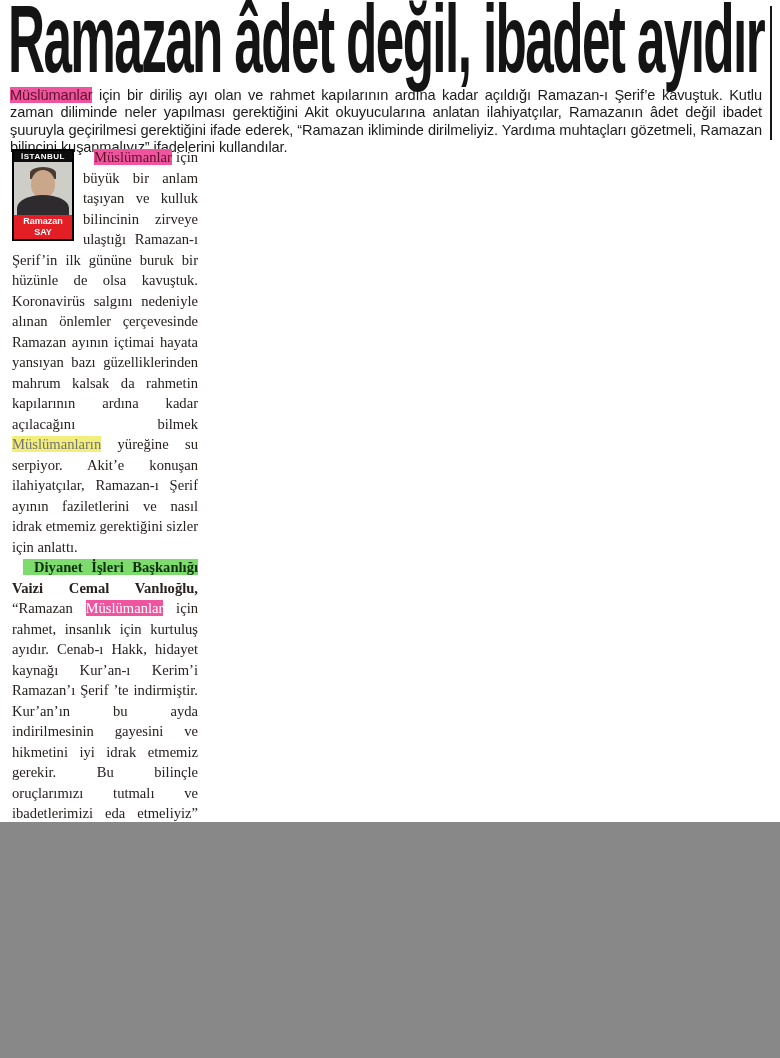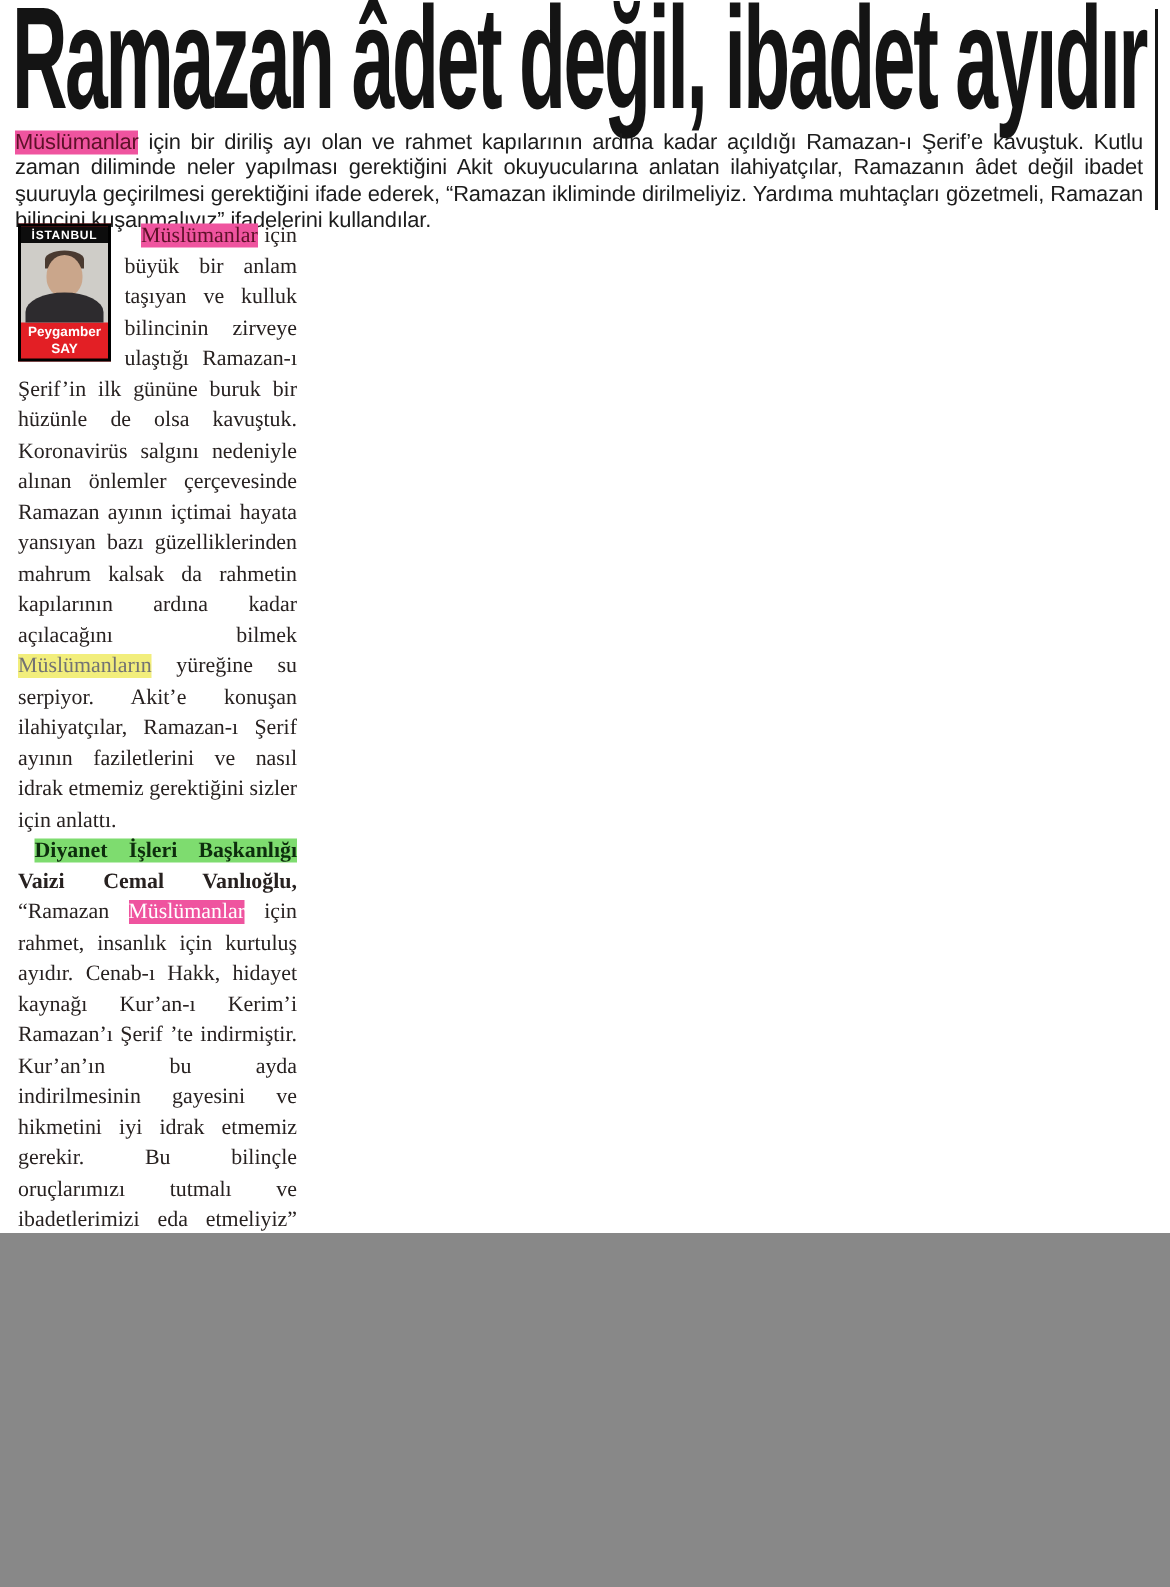--- a/index.html
+++ b/index.html
@@ -86,21 +86,21 @@
   }
   #photo-name{
     height:24px;color:#ffffff;font-weight:700;font-size:9px;line-height:11px;
     padding-top:1px;
   }
   
   .bold{font-weight:700;}
   .hl-pink-dark{background:#ef549f;color:#5d1128;}
   .hl-pink{background:#ef549f;color:#ffffff;}
   .hl-yellow{background:#f2ee7c;color:#737373;}
-  .hl-green{background:#7edc6f;color:#103a10;}
+  .hl-green{background:#7edc6f;color:#103a10;padding-left:11px;}
   .hl-green.bold{color:#0d2d0d;}
 </style>
 </head>
 <body>
 
 <div id="page">
 
   <div id="headline-wrap">
     <span class="fit" style="transform: scaleX(0.528);">Ramazan âdet değil, ibadet ayıdır</span>
   </div>
@@ -112,21 +112,21 @@
   <div id="column">
 
     <div id="photo-box">
       <span id="dateline-badge">İSTANBUL</span>
       <div id="photo-area">
         <div class="hair"></div>
         <div class="head"></div>
         <div class="shoulders"></div>
       </div>
       <div id="photo-name">
-        <div>Peygamber</div>
+        <div>Ramazan</div>
         <div>SAY</div>
       </div>
     </div>
 
     <p><span class="hl-pink-dark">Müslümanlar</span><span> için büyük bir anlam taşıyan ve kulluk bilincinin zirveye ulaştığı Ramazan-ı Şerif’in ilk gününe buruk bir hüzünle de olsa kavuştuk. Koronavirüs salgını nedeniyle alınan önlemler çerçevesinde Ramazan ayının içtimai hayata yansıyan bazı güzelliklerinden mahrum kalsak da rahmetin kapılarının ardına kadar açılacağını bilmek </span><span class="hl-yellow">Müslümanların</span><span> yüreğine su serpiyor. Akit’e konuşan ilahiyatçılar, Ramazan-ı Şerif ayının faziletlerini ve nasıl idrak etmemiz gerektiğini sizler için anlattı.</span></p>
     <p><span class="bold hl-green">Diyanet İşleri Başkanlığı</span><span class="bold"> Vaizi Cemal Vanlıoğlu,</span><span> “Ramazan </span><span class="hl-pink">Müslümanlar</span><span> için rahmet, insanlık için kurtuluş ayıdır. Cenab-ı Hakk, hidayet kaynağı Kur’an-ı Kerim’i Ramazan’ı Şerif ’te indirmiştir. Kur’an’ın bu ayda indirilmesinin gayesini ve hikmetini iyi idrak etmemiz gerekir. Bu bilinçle oruçlarımızı tutmalı ve ibadetlerimizi eda etmeliyiz” dedi. Vanlıoğlu Hoca sözlerine şöyle devam etti: “Ramazan evvela bir âdet değil, bir şuur ve ibadettir. Ramazanı adet olarak görmemeli, bu bilinçle hareket etmeliyiz. Hiçbir emri ilahi âdet olarak nitelendirilemez. Öncelikle Ramazanı aklımızla kalbimizle inanarak ve karşılığını da Allah’tan bekleyerek idrak etmeliyiz. Ramazan ayında yapılacak her ibadet Allah’ın rızası gözetilerek ve karşılığı sadece Allah’tan beklenerek yapılmalıdır. Ramazanı, Peygamber Efendimizin (s.a.v) gösterdiği, sahabenin de yaşamaya gayret ettiği gibi yaşayalım ki Ramazanlar bizim için gerçek Ramazan olsun.”</span></p>
 
     <p class="subhead">
       </p>
 

